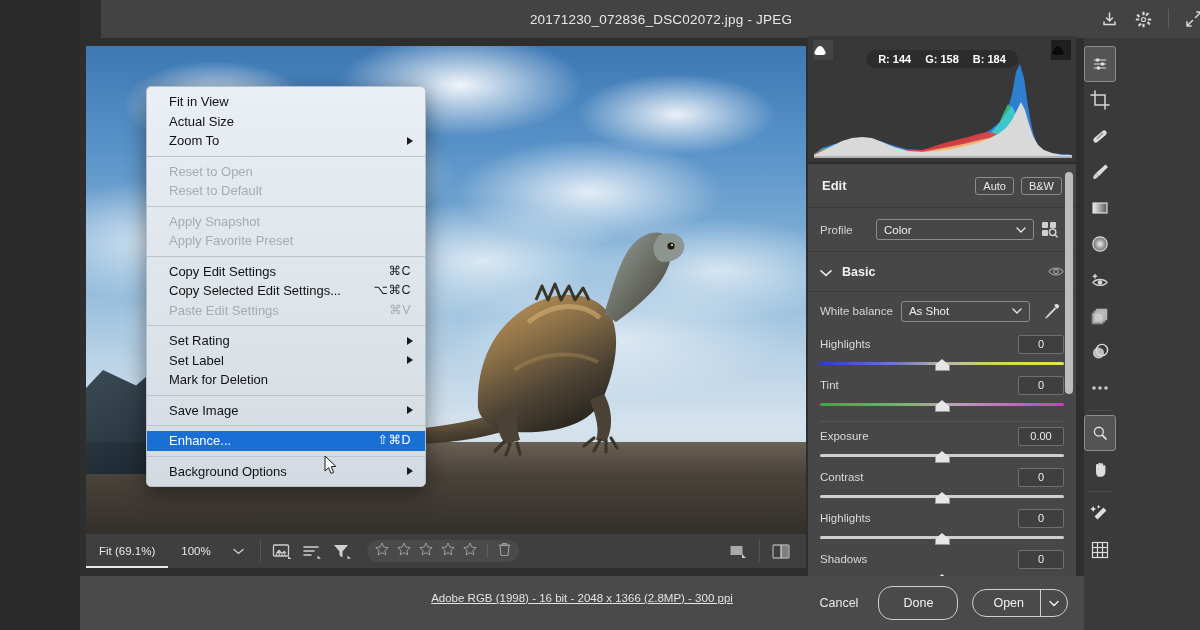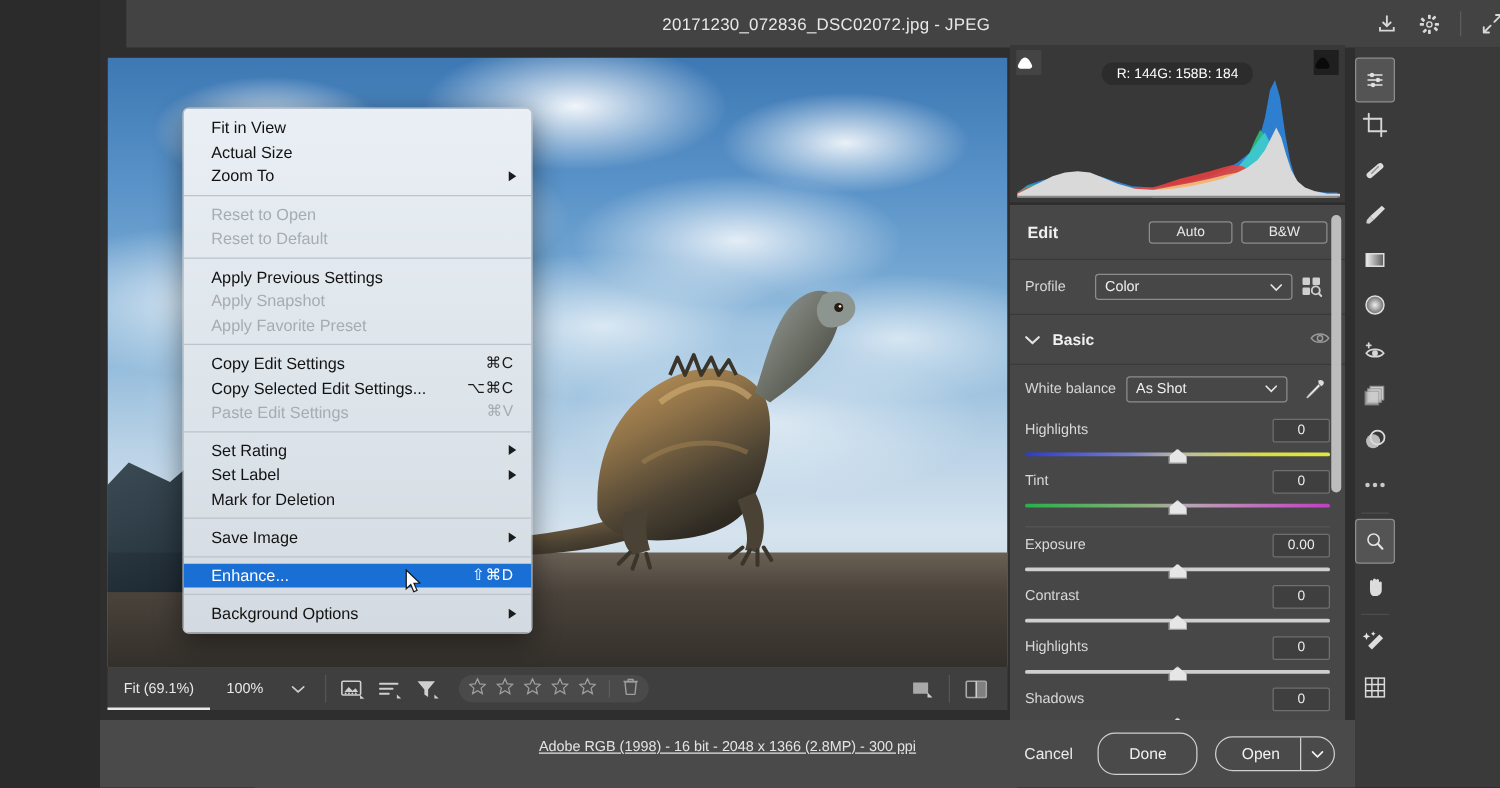--- a/index.html
+++ b/index.html
@@ -84,29 +84,29 @@
   .histo {
     position:absolute; left:808px; top:36px; width:268px; height:127px;
     background:#383838; border-bottom:1px solid #2b2b2b;
   }
   .histo .corner { position:absolute; top:4px; width:20px; height:20px; display:flex; align-items:center; justify-content:center; }
   .histo .cl { left:5px; background:#444; }
   .histo .cr { right:5px; background:#1f1f1f; }
   .rgbchip {
     position:absolute; left:50%; top:14px; transform:translateX(-50%);
     background:#2c2c2c; border-radius:11px; padding:3px 12px;
-    font-size:11px; color:#fff; font-weight:normal; display:flex; white-space:nowrap;
+    font-size:11px; color:#fff; font-weight:bold; display:flex; gap:14px; white-space:nowrap;
   }
   .histo svg { position:absolute; left:0; bottom:4px; }
 
   
   .editpanel { position:absolute; left:808px; top:164px; width:268px; height:412px; background:#474747; overflow:hidden; }
   .ep-head { height:44px; display:flex; align-items:center; padding:0 14px; border-bottom:1px solid #3a3a3a; background:#474747; }
   .ep-head .t { font-size:13px; font-weight:bold; color:#f0f0f0; flex:1; }
-  .pill { border:1px solid #8d8d8d; border-radius:3px; font-size:11px; color:#e9e9e9; padding:2px 21px; margin-left:7px; }
+  .pill { border:1px solid #8d8d8d; border-radius:3px; font-size:11px; color:#e9e9e9; padding:2px 7px; margin-left:7px; }
   .ep-row { height:44px; display:flex; align-items:center; padding:0 12px; border-bottom:1px solid #3a3a3a; }
   .ep-row .lab { font-size:11.5px; color:#d6d6d6; width:56px; }
   .sel {
     flex:1; height:21px; border:1px solid #8d8d8d; border-radius:3px;
     display:flex; align-items:center; padding:0 7px; font-size:11.5px; color:#f0f0f0; position:relative;
   }
   .sel .chev { position:absolute; right:7px; top:50%; transform:translateY(-50%); }
   .ep-sec { height:40px; display:flex; align-items:center; padding:0 12px; border-bottom:1px solid #3a3a3a; }
   .ep-sec .cv { margin-right:10px; }
   .ep-sec .nm { font-size:12.5px; color:#f0f0f0; flex:1; font-weight:bold; }
@@ -250,23 +250,20 @@
         <span class="arw"></span>
       </div>
       <div class="msep"></div>
       <div class="mi dis">
         <span class="lbl">Reset to Open</span>
       </div>
       <div class="mi dis">
         <span class="lbl">Reset to Default</span>
       </div>
       <div class="msep"></div>
-      <div class="mi">
-        <span class="lbl">Apply Previous Settings</span>
-      </div>
       <div class="mi dis">
         <span class="lbl">Apply Snapshot</span>
       </div>
       <div class="mi dis">
         <span class="lbl">Apply Favorite Preset</span>
       </div>
       <div class="msep"></div>
       <div class="mi">
         <span class="lbl">Copy Edit Settings</span>
         <span class="key">⌘C</span>

